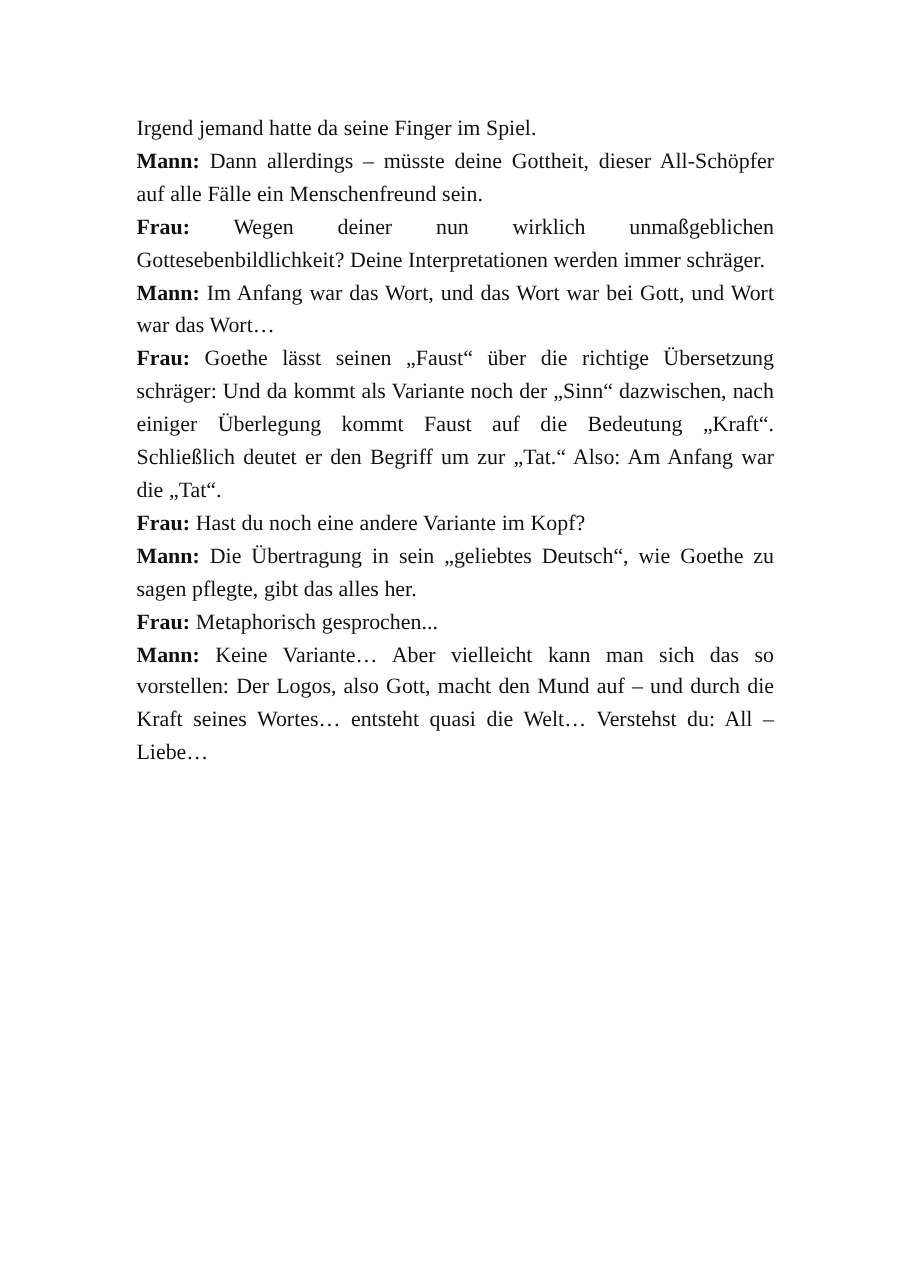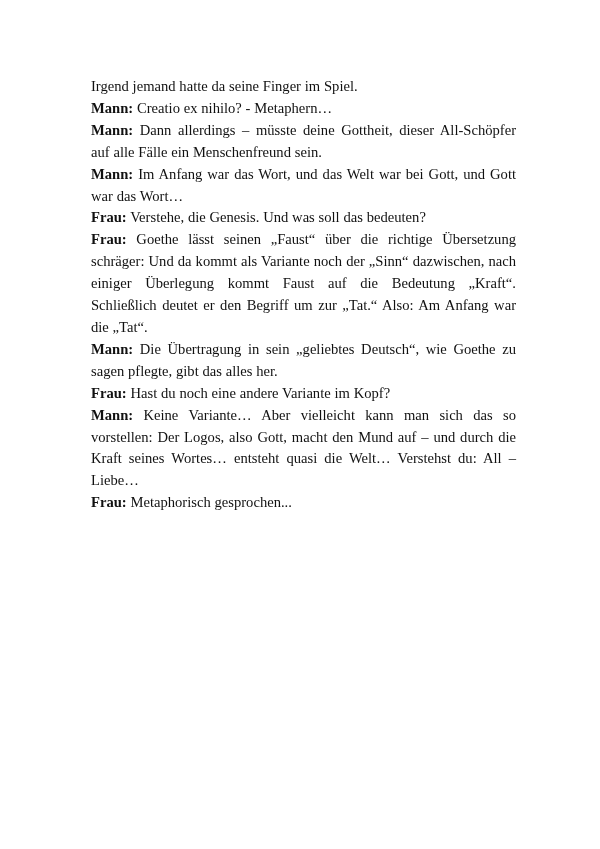--- a/index.html
+++ b/index.html
@@ -42,23 +42,22 @@
   span.body-text {
     font-weight: normal;
   }
 </style>
 </head>
 <body>
 
 <div class="page" style="background: rgb(255, 255, 255);">
   <div class="text-block" style="color: rgb(17, 17, 17);">
       <p class="para"><span class="body-text">Irgend jemand hatte da seine Finger im Spiel.</span></p>
-      <p class="para"><span class="speaker">Mann:</span> <span class="body-text">Creatio ex nihilo? - Metaphern…</span></p>
       <p class="para"><span class="speaker">Mann:</span> <span class="body-text">Dann allerdings – müsste deine Gottheit, dieser All-Schöpfer auf alle Fälle ein Menschenfreund sein.</span></p>
-      <p class="para"><span class="speaker">Mann:</span> <span class="body-text">Im Anfang war das Wort, und das Welt war bei Gott, und Gott war das Wort…</span></p>
-      <p class="para"><span class="speaker">Frau:</span> <span class="body-text">Verstehe, die Genesis. Und was soll das bedeuten?</span></p>
+      <p class="para"><span class="speaker">Frau:</span> <span class="body-text">Wegen deiner nun wirklich unmaßgeblichen Gottesebenbildlichkeit? Deine Interpretationen werden immer schräger.</span></p>
+      <p class="para"><span class="speaker">Mann:</span> <span class="body-text">Im Anfang war das Wort, und das Wort war bei Gott, und Wort war das Wort…</span></p>
       <p class="para"><span class="speaker">Frau:</span> <span class="body-text">Goethe lässt seinen „Faust“ über die richtige Übersetzung schräger: Und da kommt als Variante noch der „Sinn“ dazwischen, nach einiger Überlegung kommt Faust auf die Bedeutung „Kraft“. Schließlich deutet er den Begriff um zur „Tat.“ Also: Am Anfang war die „Tat“.</span></p>
+      <p class="para"><span class="speaker">Frau:</span> <span class="body-text">Hast du noch eine andere Variante im Kopf?</span></p>
       <p class="para"><span class="speaker">Mann:</span> <span class="body-text">Die Übertragung in sein „geliebtes Deutsch“, wie Goethe zu sagen pflegte, gibt das alles her.</span></p>
-      <p class="para"><span class="speaker">Frau:</span> <span class="body-text">Hast du noch eine andere Variante im Kopf?</span></p>
+      <p class="para"><span class="speaker">Frau:</span> <span class="body-text">Metaphorisch gesprochen...</span></p>
       <p class="para"><span class="speaker">Mann:</span> <span class="body-text">Keine Variante… Aber vielleicht kann man sich das so vorstellen: Der Logos, also Gott, macht den Mund auf – und durch die Kraft seines Wortes… entsteht quasi die Welt… Verstehst du: All – Liebe…</span></p>
-      <p class="para"><span class="speaker">Frau:</span> <span class="body-text">Metaphorisch gesprochen...</span></p>
     </div>
 </div>
 
 </body></html>

